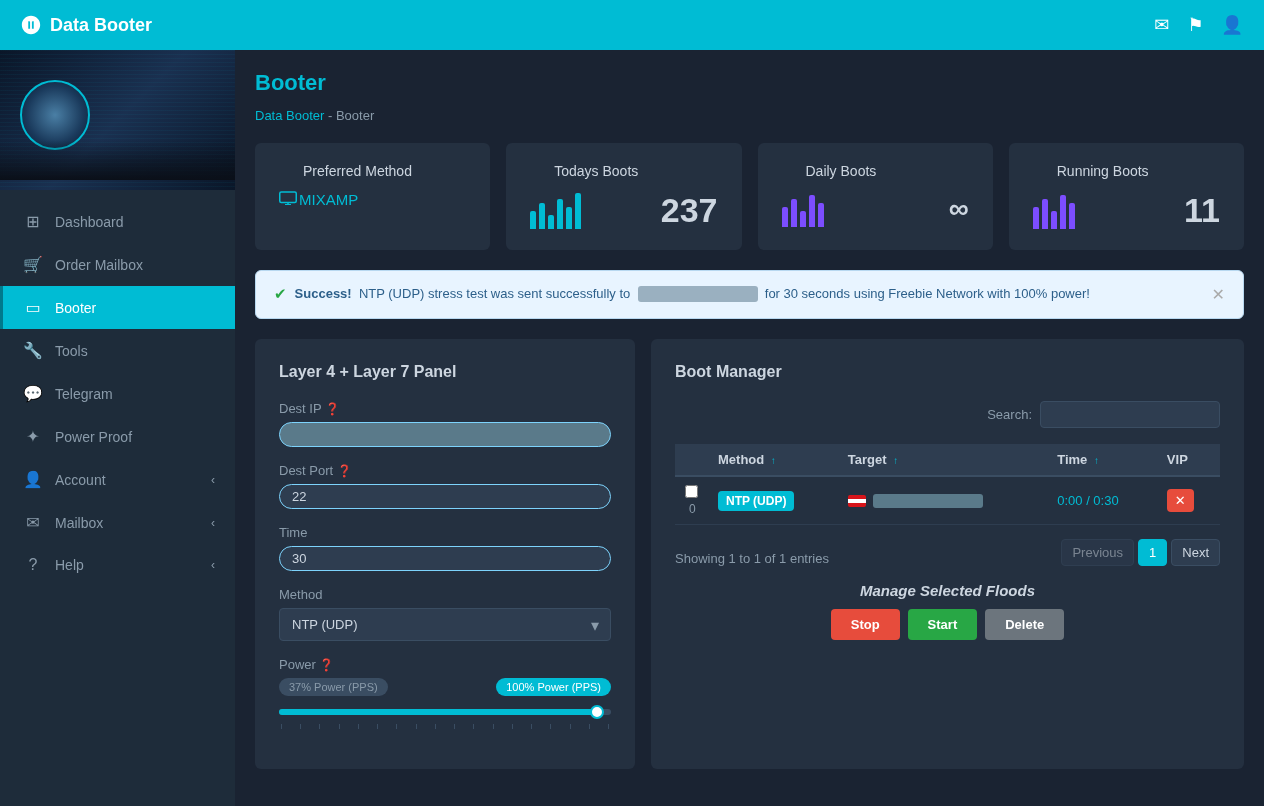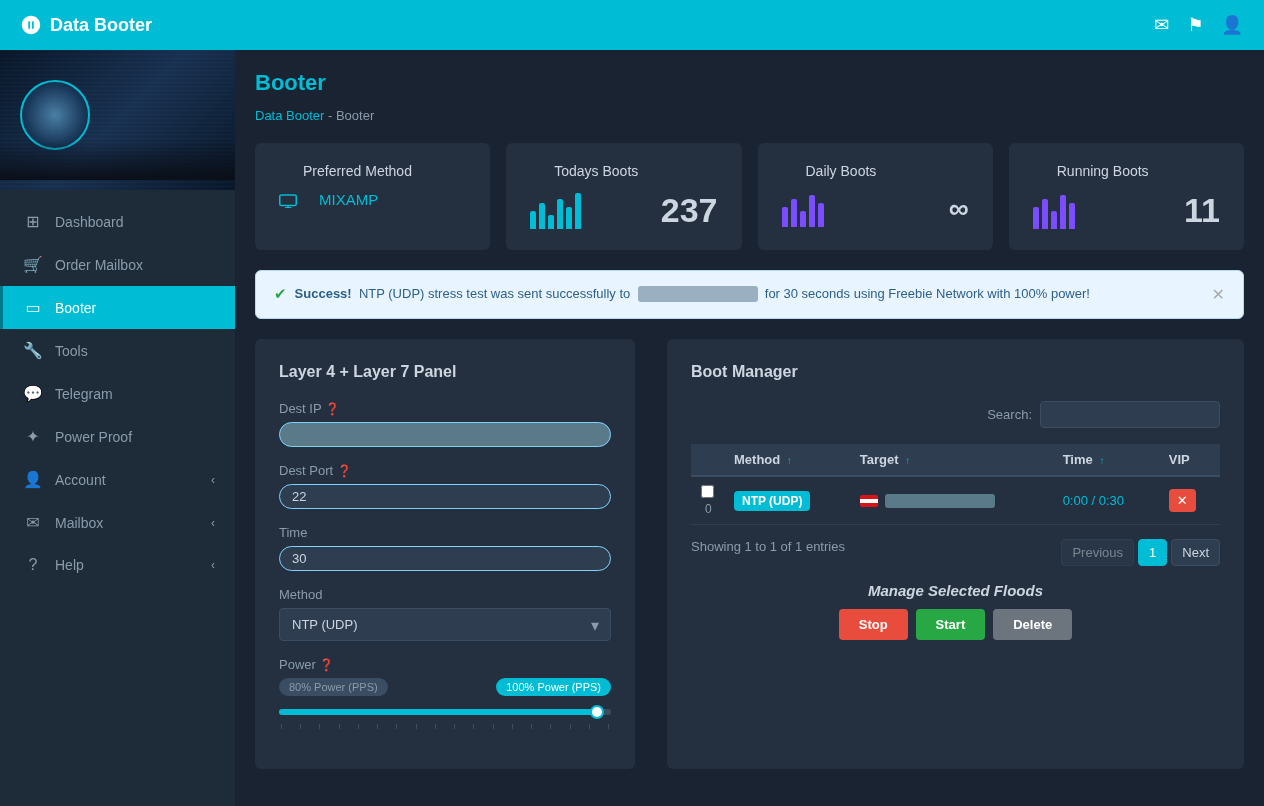--- a/index.html
+++ b/index.html
@@ -138,21 +138,21 @@
       border-radius: 6px;
       padding: 20px 24px;
       flex: 1;
       display: flex;
       flex-direction: column;
       gap: 12px;
     }
     .stat-card-title { font-size: 14px; color: #cdd6e0; font-weight: 500; margin-left: 24px; }
     .stat-card-content { display: flex; align-items: center; justify-content: space-between; }
     .stat-card-value { font-size: 34px; font-weight: 700; color: #cdd6e0; }
-    .stat-card-icon { color: #00bcd4; font-size: 14px; display: flex; align-items: flex-end; gap: 22px; }
+    .stat-card-icon { color: #00bcd4; font-size: 14px; display: flex; align-items: flex-start; gap: 2px; }
     .stat-card-icon.preferred { font-size: 15px; }
     .bar-chart { display: flex; align-items: flex-end; gap: 3px; height: 36px; }
     .bar { width: 6px; border-radius: 2px 2px 0 0; }
     .bar.teal { background: #00bcd4; }
     .bar.purple { background: #7c4dff; }
     .infinity-icon { font-size: 28px; color: #cdd6e0; }
 
     
     .alert-success {
       background: #e8f4ff;
@@ -176,21 +176,21 @@
       border-radius: 3px;
       color: transparent;
       min-width: 120px;
       height: 16px;
       vertical-align: middle;
     }
 
     
     .panels-row {
       display: flex;
-      gap: 32px;
+      gap: 16px;
     }
     .panel-left {
       background: #243040;
       border-radius: 6px;
       padding: 24px;
       flex: 0 0 380px;
     }
     .panel-right {
       background: #243040;
       border-radius: 6px;
@@ -363,21 +363,21 @@
       cursor: pointer;
       font-size: 13px;
     }
     .checkbox-col { width: 30px; }
     input[type="checkbox"] { accent-color: #00bcd4; }
 
     
     .pagination-row {
       display: flex;
       justify-content: space-between;
-      align-items: flex-start;
+      align-items: flex-end;
       margin-top: 14px;
       font-size: 13px;
       color: #8a9baa;
     }
     .pagination-btns { display: flex; gap: 4px; align-items: center; }
     .page-btn {
       background: #2e3d50;
       border: 1px solid #3a4d62;
       color: #cdd6e0;
       padding: 5px 10px;
@@ -599,21 +599,21 @@
             </select>
           </div>
         </div>
 
         <div class="form-row">
           <div class="form-label">
             <span>Power</span>
             <span class="help-icon">❓</span>
           </div>
           <div class="power-labels">
-            <span class="power-label">80% Power (PPS)</span>
+            <span class="power-label">37% Power (PPS)</span>
             <span class="power-label active">100% Power (PPS)</span>
           </div>
           <div class="slider-container">
             <div class="slider-track">
               <div class="slider-fill"></div>
               <div class="slider-thumb"></div>
             </div>
           </div>
           <div class="slider-ticks">
             <div class="slider-tick"></div>

